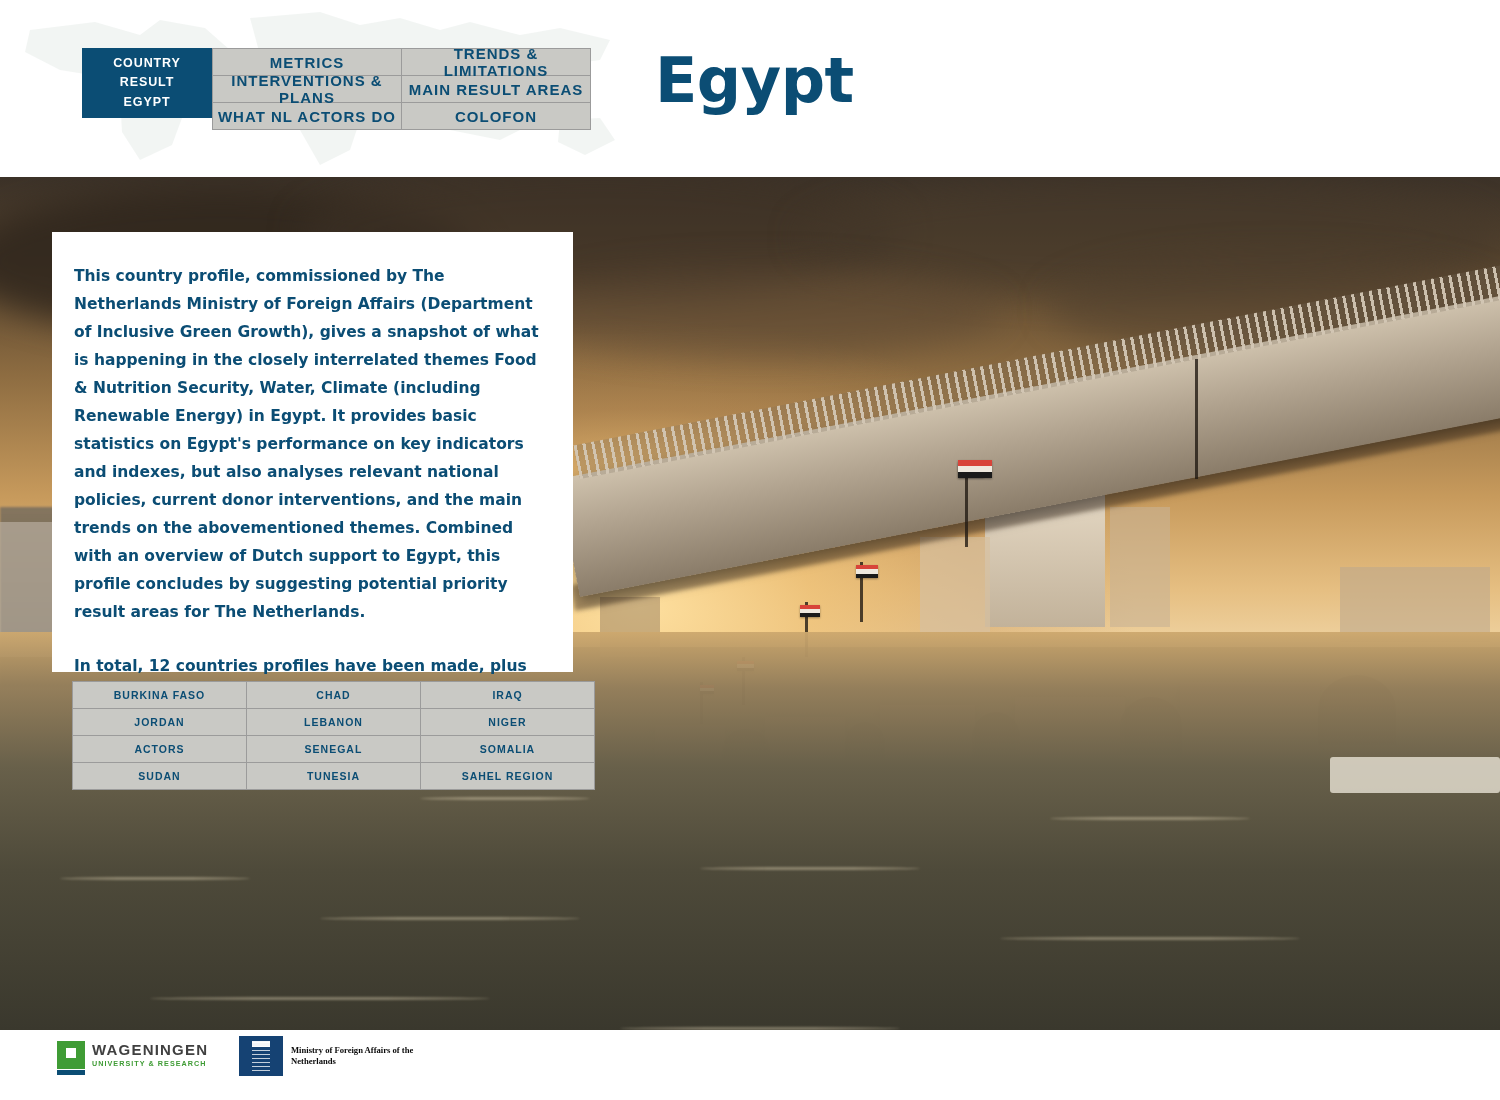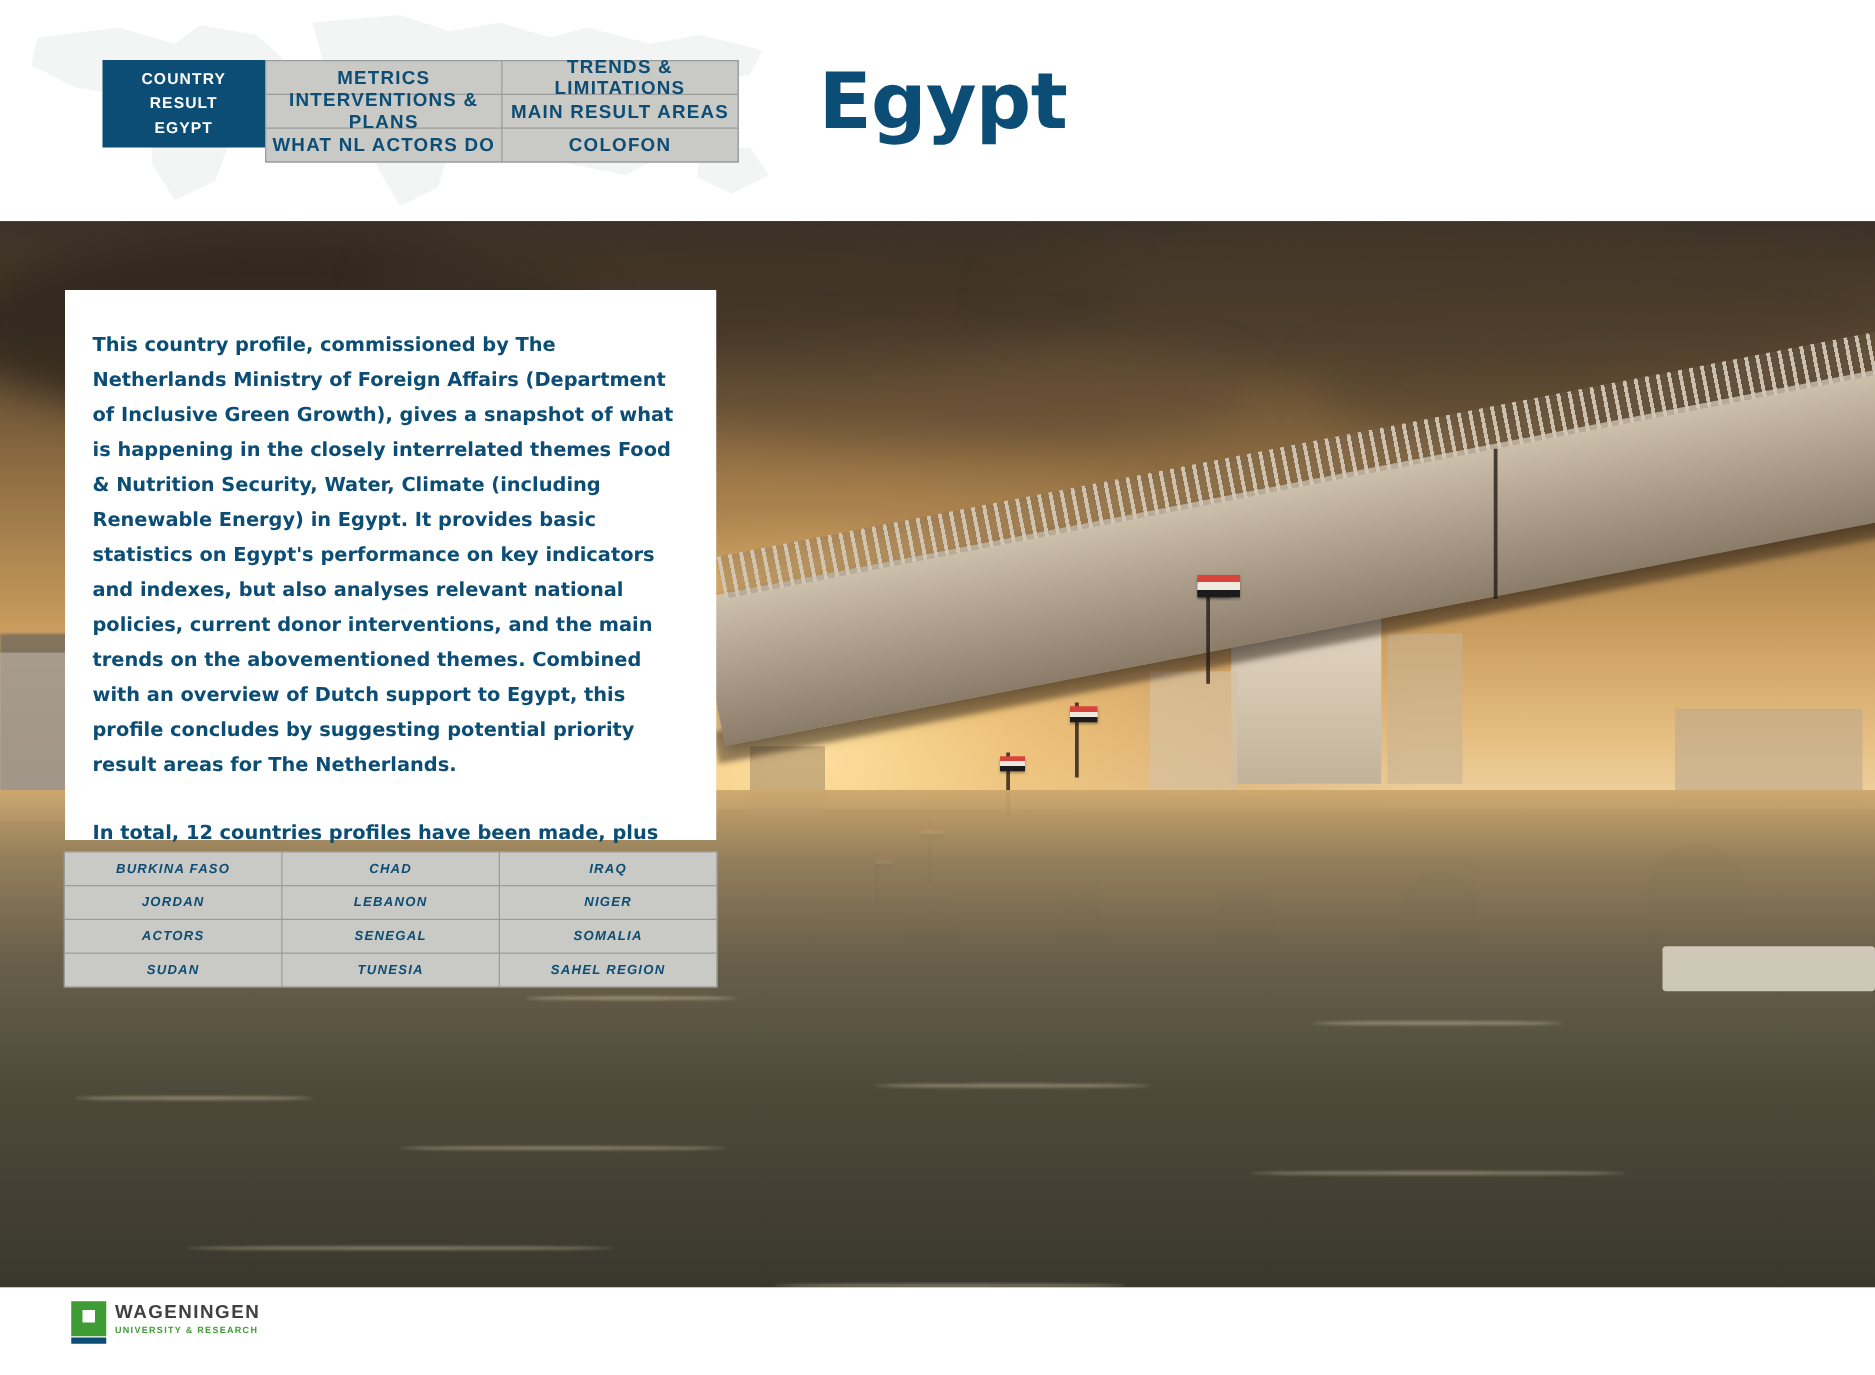--- a/index.html
+++ b/index.html
@@ -288,21 +288,21 @@
     <div class="wave" style="left:1050px; top:640px; width:200px;"></div>
     <div class="wave" style="left:420px; top:620px; width:170px;"></div>
 
     <div class="bldg" style="left:1330px; top:580px; width:170px; height:36px; background:rgba(225,218,205,0.85); border-radius:3px;"></div>
 
     <div class="intro-card" style="top:55px; left:52px;">
       <p class="intro-p">This country profile, commissioned by The Netherlands Ministry of Foreign Affairs (Department of Inclusive Green Growth), gives a snapshot of what is happening in the closely interrelated themes Food &amp; Nutrition Security, Water, Climate (including Renewable Energy) in Egypt. It provides basic statistics on Egypt's performance on key indicators and indexes, but also analyses relevant national policies, current donor interventions, and the main trends on the abovementioned themes. Combined with an overview of Dutch support to Egypt, this profile concludes by suggesting potential priority result areas for The Netherlands.</p>
       <p class="intro-p intro-p2">In total, 12 countries profiles have been made, plus one regional profile for the Sahel.</p>
     </div>
 
-    <div class="country-grid" style="top:504px; left:51px; position:absolute;font-style:italic;">
+    <div class="country-grid" style="top:504px; left:72px; position:absolute;">
       <div class="country-cell">BURKINA FASO</div>
       <div class="country-cell">CHAD</div>
       <div class="country-cell">IRAQ</div>
       <div class="country-cell">JORDAN</div>
       <div class="country-cell">LEBANON</div>
       <div class="country-cell">NIGER</div>
       <div class="country-cell">ACTORS</div>
       <div class="country-cell">SENEGAL</div>
       <div class="country-cell">SOMALIA</div>
       <div class="country-cell">SUDAN</div>
@@ -314,14 +314,23 @@
   <div class="footer"></div>
 
   <div class="logo-wur">
     <div class="wur-mark"></div>
     <div class="wur-text">
       <div class="wur-name">WAGENINGEN</div>
       <div class="wur-sub">UNIVERSITY &amp; RESEARCH</div>
     </div>
   </div>
 
+  <div class="logo-minfa">
+    <div class="minfa-mark">
+      <div class="lion"></div>
+    </div>
+    <div class="minfa-text">
+      <div>Ministry of Foreign Affairs of the</div>
+      <div>Netherlands</div>
+    </div>
+  </div>
 
 </div>
 
 </body></html>

